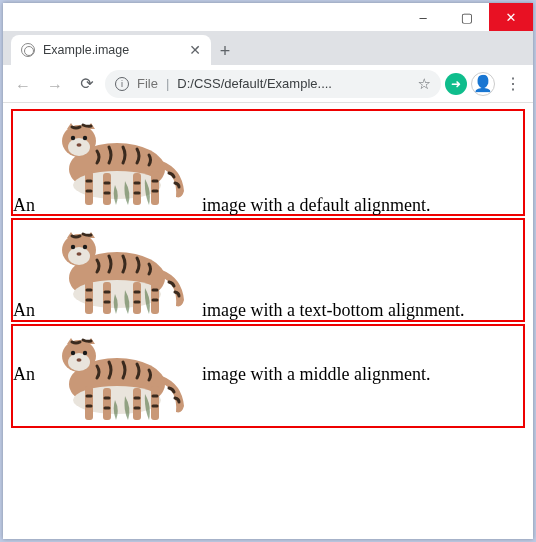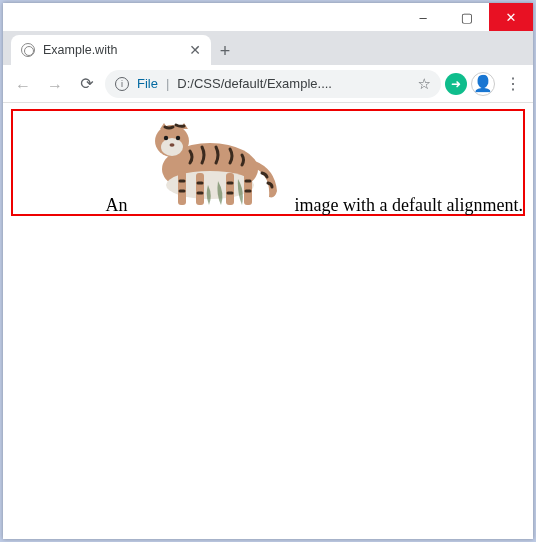--- a/index.html
+++ b/index.html
@@ -95,21 +95,21 @@
     font-size: 13px;
     color: #3c4043;
     overflow: hidden;
     white-space: nowrap;
   }
   .omnibox .info {
     width:14px; height:14px; border:1.4px solid #5f6368; border-radius:50%;
     display:flex; align-items:center; justify-content:center; font-size:9px; color:#5f6368;
     flex-shrink:0;
   }
-  .omnibox .filelabel { color:#0369a1; }
+  .omnibox .filelabel { color:#737373; }
   .omnibox .sep { color:#9aa0a6; }
   .omnibox .star { margin-left:auto; color:#5f6368; font-size:15px; flex-shrink:0; }
   .ext {
     width:22px; height:22px; border-radius:50%;
     background:#0fbd8c; color:#fff; display:flex; align-items:center; justify-content:center;
     font-size:12px;
   }
   .avatar {
     width:24px; height:24px; border-radius:50%; border:1px solid #ccc;
     display:flex; align-items:center; justify-content:center; color:#5f6368;
@@ -117,21 +117,20 @@
   .menu { font-size:16px; color:#5f6368; padding:0 6px; }
 
   .page {
     padding: 4px 8px 8px 8px;
     background: #fff;
     height: calc(100% - 100px);
     overflow: auto;
     font-family: "Times New Roman", serif;
     font-size: 18px;
     color: #000;
-    text-align: right;
   }
   .row {
     border: 2px solid #e00;
     margin: 2px 0;
     padding: 0;
     line-height: 1;
   }
   .row span { vertical-align: baseline; }
   .tiger {
     display: inline-block;
@@ -151,21 +150,21 @@
 
   <div class="titlebar">
     <div class="winbtn">–</div>
     <div class="winbtn">▢</div>
     <div class="winbtn close">✕</div>
   </div>
 
   <div class="tabstrip">
     <div class="tab">
       <span class="favicon"></span>
-      <span>Example.with</span>
+      <span>Example.image</span>
       <span class="x">✕</span>
     </div>
     <div class="newtab">+</div>
   </div>
 
   <div class="toolbar">
     <div class="tbtn disabled">←</div>
     <div class="tbtn disabled">→</div>
     <div class="tbtn">⟳</div>
     <div class="omnibox">
@@ -181,21 +180,31 @@
   </div>
 
   <div class="page">
 
     <p class="row">
       <span>An</span><svg class="tiger va-baseline" viewBox="0 0 155 100">
           <use href="#tiger-art"></use>
         </svg><span>image with a default alignment.</span>
     </p>
 
-
+    <p class="row">
+      <span>An</span><svg class="tiger va-textbottom" viewBox="0 0 155 100">
+          <use href="#tiger-art"></use>
+        </svg><span>image with a text-bottom alignment.</span>
+    </p>
+
+    <p class="row">
+      <span>An</span><svg class="tiger va-middle" viewBox="0 0 155 100">
+          <use href="#tiger-art"></use>
+        </svg><span>image with a middle alignment.</span>
+    </p>
 
 
   </div>
 </div>
 
 <svg width="0" height="0" style="position:absolute">
   <defs>
     <g id="tiger-art">
       <ellipse cx="80" cy="58" rx="48" ry="26" fill="#c99877"></ellipse>
       <ellipse cx="80" cy="74" rx="44" ry="14" fill="#e9e4dc"></ellipse>

